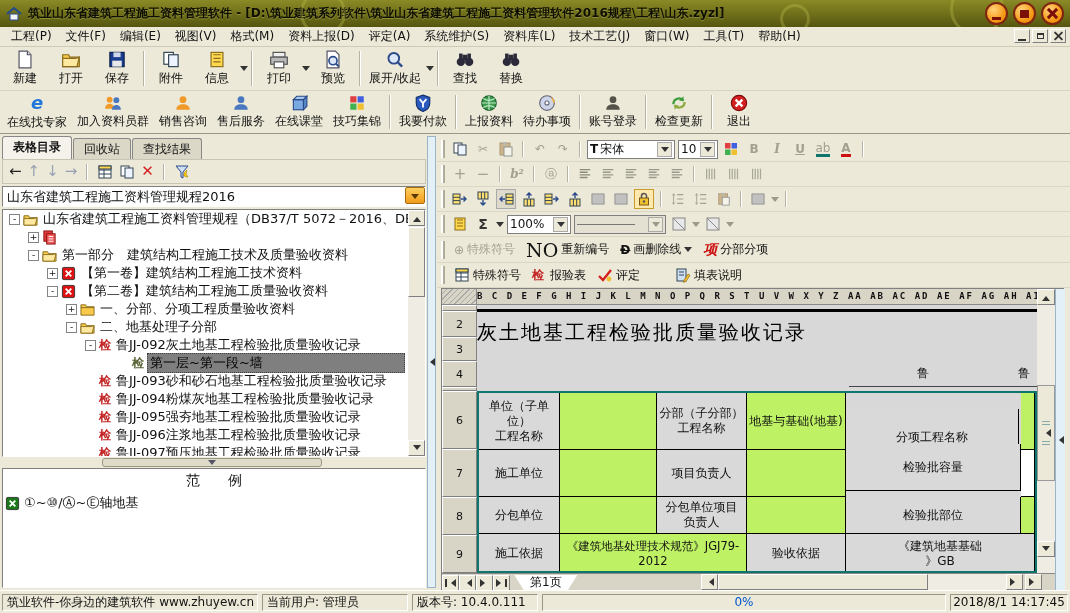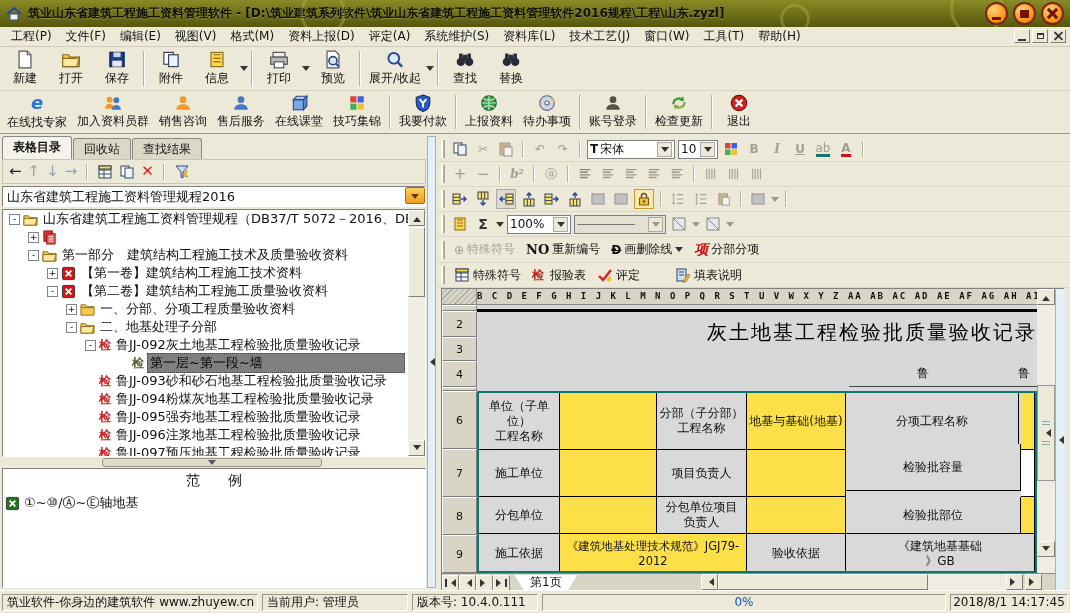--- a/index.html
+++ b/index.html
@@ -90,39 +90,39 @@
   .tb.active{background:#ffe9ae;border:1px solid #c89b2a}
   .selbox{height:19px;background:#fff;border:1px solid #7f7f7f;display:flex;align-items:center;padding:0 2px;gap:2px;font-size:12px}
   .selbox .db{margin-left:auto;width:15px;height:15px;background:#ece9d8;border:1px solid #aaa;display:flex;align-items:center;justify-content:center}
   .glyph-b{font-weight:bold}
   .glyph-i{font-style:italic;font-weight:bold;font-family:"DejaVu Serif",serif}
   .glyph-u{text-decoration:underline;font-weight:bold}
   .uline-y{border-bottom:3px solid #0f766e;line-height:12px}
   .uline-r{border-bottom:3px solid #cc1111;line-height:12px;font-weight:bold}
   .txtbtn{display:flex;align-items:center;gap:3px;padding:0 4px;height:22px;cursor:pointer;white-space:nowrap}
   .txtbtn.dis{color:#a3a090}
-  .no-pre{font-weight:bold;font-size:13px;font-family:"DejaVu Serif",serif}
+  .no-pre{font-weight:normal;font-size:19px;font-family:"DejaVu Serif",serif}
   .xiang{color:#cc1111;font-weight:bold;font-style:italic;font-size:14px}
   .strikei{text-decoration:line-through;font-weight:bold}
   
   .docarea{left:4px;top:154px;width:623px;height:302px;background:#d8d8d8;border:1px solid #808080}
   .colhdr{position:absolute;left:0;top:0;width:595px;height:16px;background:#d8d4c6;border-bottom:1px solid #888;display:flex}
   .cornercell{width:35px;height:15px;background:repeating-linear-gradient(135deg,#d8d4c6 0 3px,#aaa 3px 4px);border-right:1px solid #888;flex:none}
   .letters{font-family:"DejaVu Sans Mono","Liberation Mono",monospace;font-weight:bold;font-size:9px;letter-spacing:2px;white-space:nowrap;overflow:hidden;line-height:15px;flex:1}
   .rowhdrs{position:absolute;left:0;top:16px;width:35px;height:268px}
   .rh{border:1px solid;border-color:#fff #7f7f7f #7f7f7f #fff;background:#d8d4c6;text-align:center;font-size:11px;display:flex;align-items:center;justify-content:center}
   .docbody{position:absolute;left:35px;top:16px;width:560px;height:268px;overflow:hidden;background:#d8d8d8}
-  .doctitle{position:absolute;left:0;top:14px;width:560px;text-align:right;font-size:20px;color:#000;letter-spacing:2px}
+  .doctitle{position:absolute;left:0;top:14px;width:560px;text-align:left;font-size:20px;color:#000;letter-spacing:2px}
   .thick{position:absolute;left:0;top:4px;width:560px;height:3px;background:#000}
   .r4line{position:absolute;left:372px;top:81px;width:188px;height:1px;background:#444}
   .r4t{position:absolute;top:60px;font-size:12px;overflow:hidden;width:16px;height:18px}
   .ftable{position:absolute;left:0;top:86px;width:560px;height:182px;border:2px solid #0f766e;overflow:hidden}
   .cell{position:absolute;border-right:1px solid #000;border-bottom:1px solid #000;display:flex;align-items:center;justify-content:center;text-align:center;font-size:12px;white-space:pre-line;line-height:15px;overflow:hidden}
   .c-gray{background:#d9d9d9}
-  .c-or{background:#fde047}
+  .c-or{background:#bef264}
   .c-wh{background:#fff}
   .dvscroll{position:absolute;left:595px;top:0;width:18px;height:284px;background:#efede3}
   .dthumb{position:absolute;left:0;top:96px;width:18px;height:96px;background:#ece9d8;border:1px solid #999;display:flex;flex-direction:column;align-items:center;justify-content:center;gap:2px}
   .dash{width:8px;height:1px;background:#8aa}
   .rstrip{position:absolute;left:613px;top:0;width:10px;height:302px;background:#e4f0f8;border-left:1px solid #9ab4c8;display:flex;align-items:center;justify-content:center}
   .sheetbar{position:absolute;left:0;top:284px;width:613px;height:18px;background:#d8d4c6;border-top:1px solid #888;display:flex;align-items:center}
   .nb{width:17px;height:16px;background:#ece9d8;border:1px solid;border-color:#fff #7f7f7f #7f7f7f #fff;display:flex;align-items:center;justify-content:center;cursor:pointer}
   .bar{width:2px;height:8px;background:#333}
   .stab{height:16px;padding:0 16px;background:#fff;clip-path:polygon(0 0,100% 0,calc(100% - 10px) 100%,10px 100%);display:flex;align-items:center;font-size:12px;margin-left:4px}
   .hscroll{position:absolute;left:259px;top:285px;height:16px;width:322px;background:#efede3;display:flex;align-items:center}
@@ -922,21 +922,21 @@
         <div class="r4line"></div>
 
         <div class="ftable">
 
           <div class="cell c-gray" style="left:0;top:0;width:81px;height:57px">单位（子单位）
 工程名称</div>
           <div class="cell c-or" style="left:81px;top:0;width:97px;height:57px"></div>
           <div class="cell c-gray" style="left:178px;top:0;width:90px;height:57px">分部（子分部）
 工程名称</div>
           <div class="cell c-or" style="left:268px;top:0;width:99px;height:57px">地基与基础(地基)</div>
-          <div class="cell c-gray" style="left:367px;top:0;width:173px;height:57px">分项工程名称</div>
+          <div class="cell c-gray" style="left:367px;top:16px;width:173px;height:57px">分项工程名称</div>
           <div class="cell c-or" style="left:542px;top:0;width:14px;height:57px"></div>
 
           <div class="cell c-gray" style="left:0;top:57px;width:81px;height:47px">施工单位</div>
           <div class="cell c-or" style="left:81px;top:57px;width:97px;height:47px"></div>
           <div class="cell c-gray" style="left:178px;top:57px;width:90px;height:47px">项目负责人</div>
           <div class="cell c-or" style="left:268px;top:57px;width:99px;height:47px"></div>
           <div class="cell c-gray" style="left:367px;top:51px;width:175px;height:47px">检验批容量</div>
           <div class="cell c-wh" style="left:542px;top:57px;width:14px;height:47px"></div>
 
           <div class="cell c-gray" style="left:0;top:104px;width:81px;height:37px">分包单位</div>

